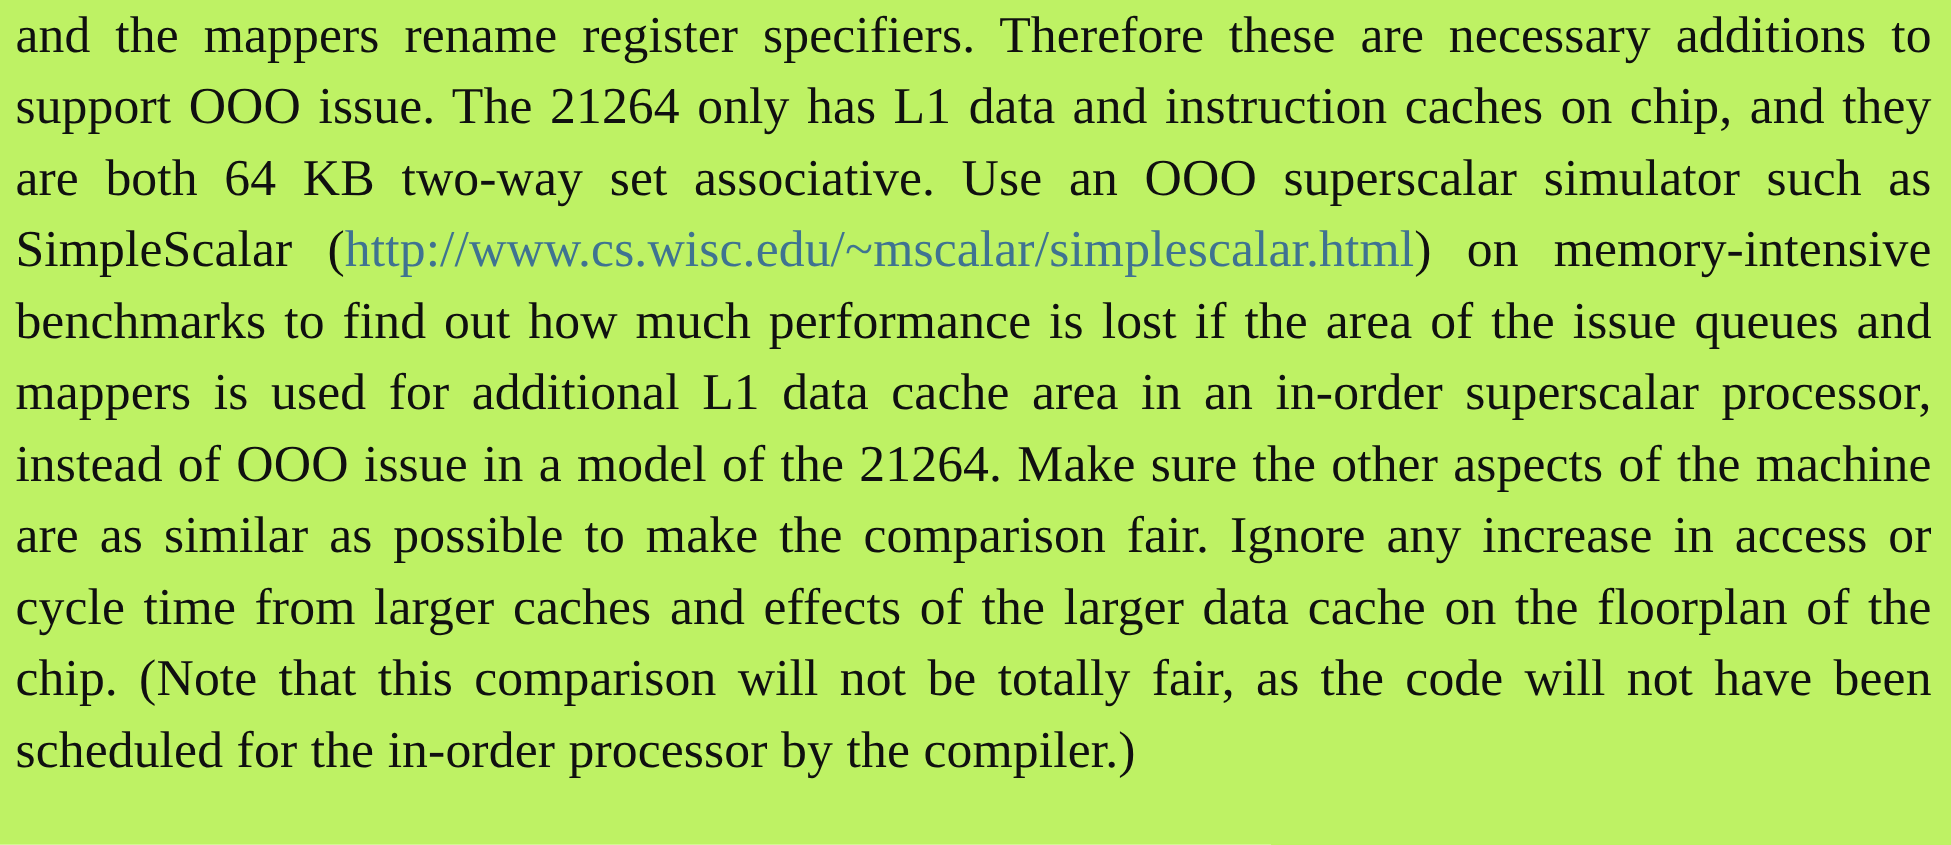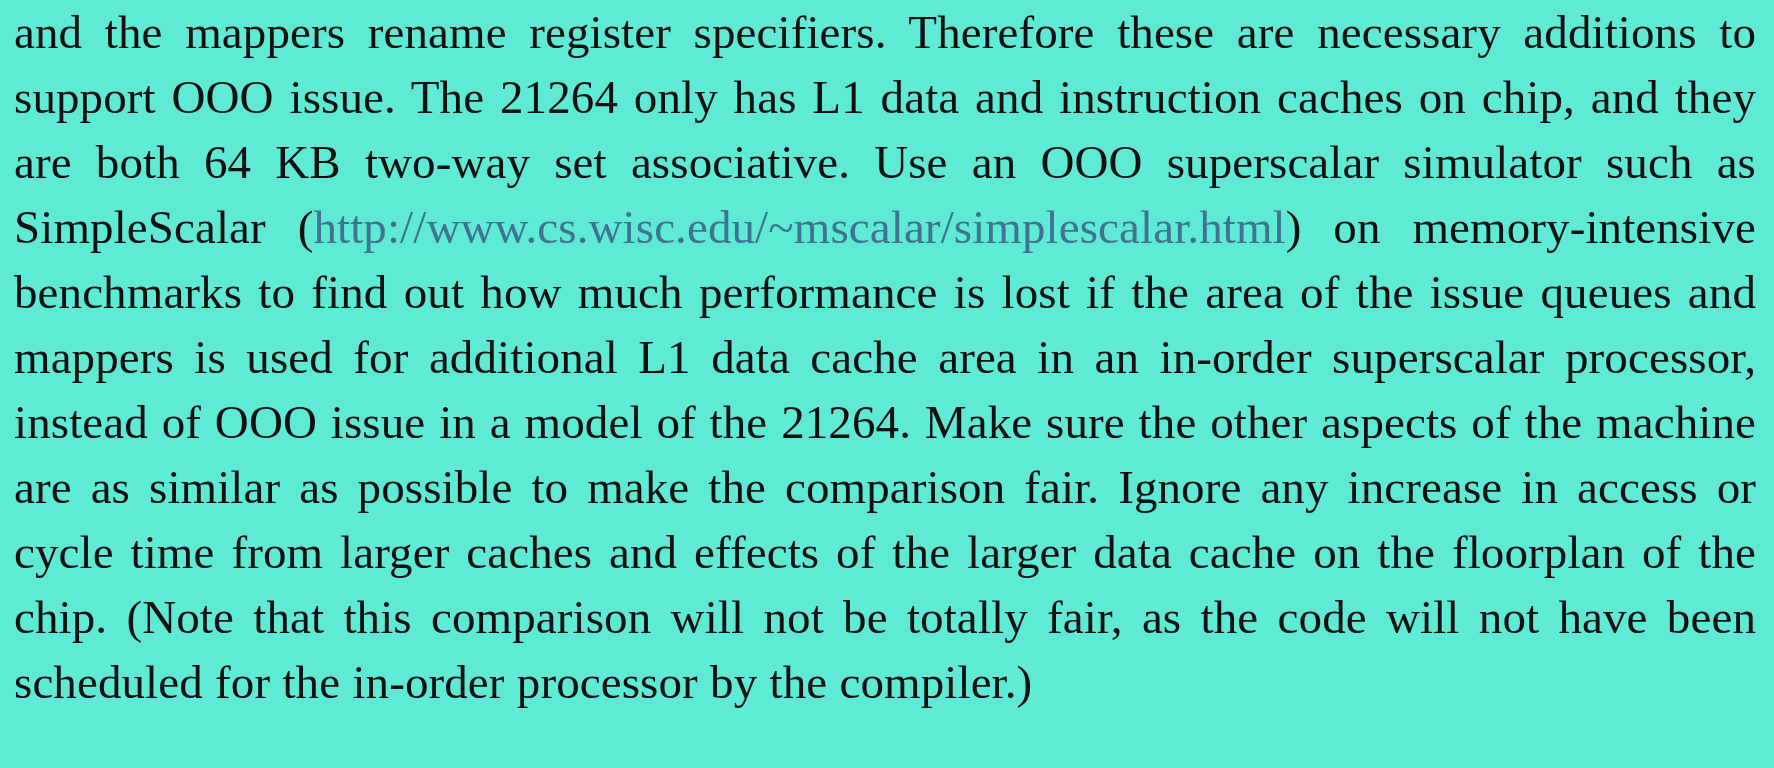--- a/index.html
+++ b/index.html
@@ -11,21 +11,21 @@
     width: 1774px;
     height: 768px;
     overflow: hidden;
     font-family: "Liberation Serif", "DejaVu Serif", serif;
   }
   .page {
     box-sizing: border-box;
     width: 1774px;
     height: 768px;
     padding: 0px 18px 0 14px;
-    background: #5eead4;
+    background: #bef264;
   }
   .body-text {
     font-size: 47px;
     line-height: 65px;
     color: #101010;
     text-align: justify;
     text-justify: inter-word;
     hyphens: manual;
     letter-spacing: 0.1px;
     word-spacing: 0.4px;

